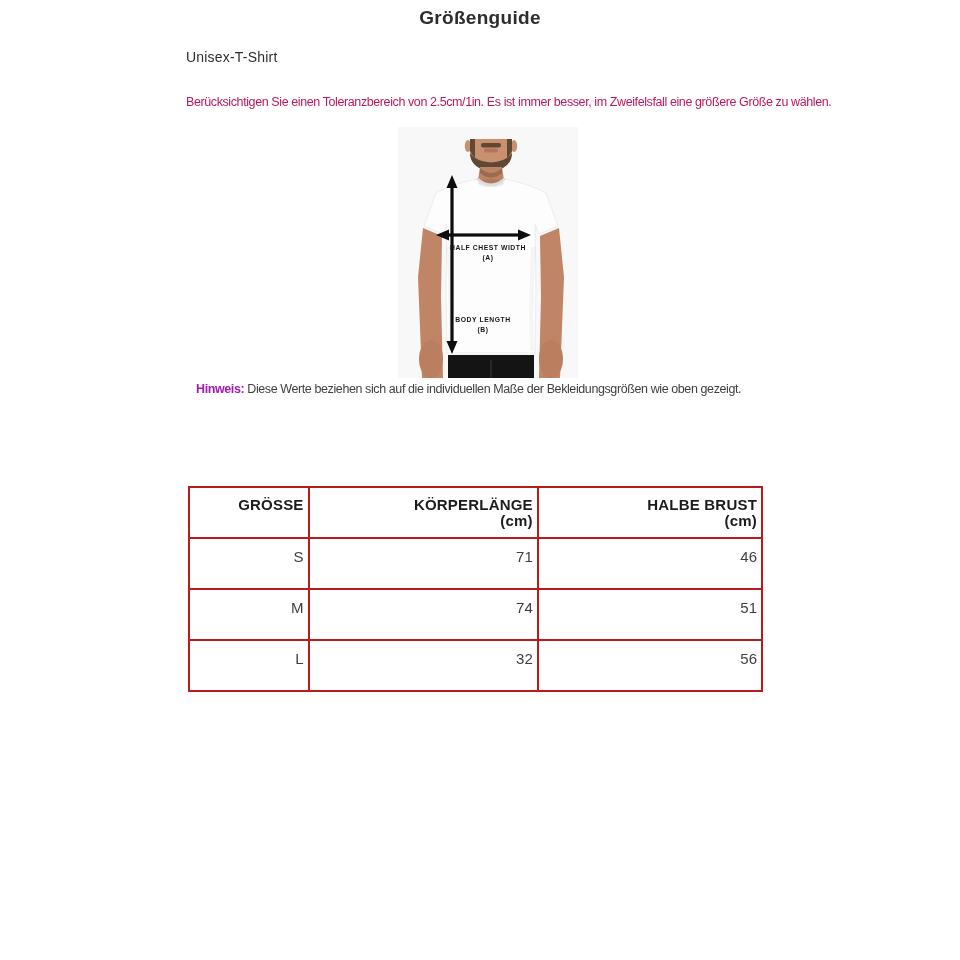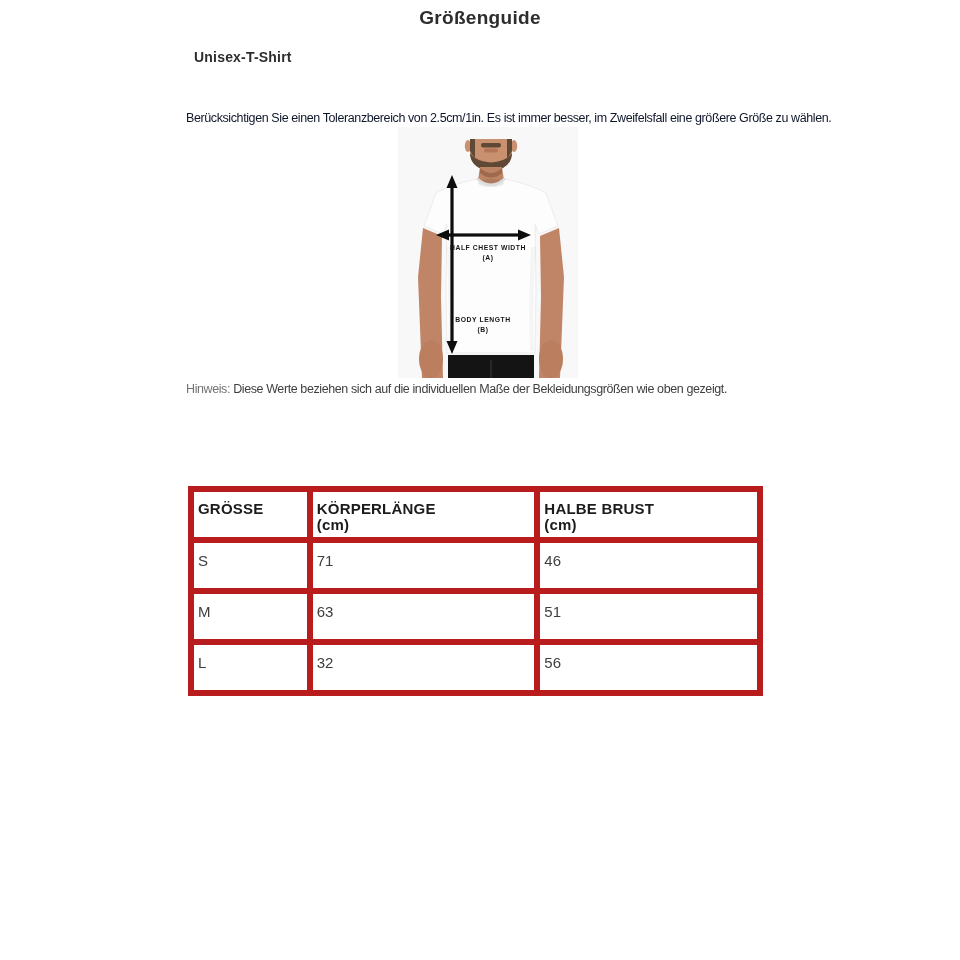--- a/index.html
+++ b/index.html
@@ -6,46 +6,46 @@
   #page {
     position:relative; width:856px; height:960px; background:#ffffff;
     font-family:"Liberation Sans", sans-serif; overflow:hidden;
   }
   .title {
     position:absolute; top:7px; left:0; width:960px; text-align:center;
     font-size:19px; font-weight:bold; color:#2d2d2d; letter-spacing:0.3px;
   }
   .subtitle {
     position:absolute; top:49px; left:186px;
-    font-size:14px; font-weight:bold; color:#2d2d2d; letter-spacing:0.2px;margin-left:8px;
+    font-size:14px; font-weight:normal; color:#2d2d2d; letter-spacing:0.2px;
   }
   .intro {
-    position:absolute; top:110px; left:186px; width:650px;
-    font-size:12.5px; line-height:16.5px; color:#0f172a; letter-spacing:-0.4px;
+    position:absolute; top:94px; left:186px; width:650px;
+    font-size:12.5px; line-height:16.5px; color:#be185d; letter-spacing:-0.4px;
   }
   .photo {
     position:absolute; left:398px; top:127px; width:180px; height:251px;
   }
   .photo svg { display:block; }
   .photo text {
     font-family:"Liberation Sans", sans-serif;
     font-size:6.8px; font-weight:bold; letter-spacing:0.55px; fill:#161616;
   }
   .note {
     position:absolute; top:381px; left:186px; width:720px;
     font-size:12.5px; color:#3f3f3f; letter-spacing:-0.4px; line-height:16px;
   }
-  .note .bold { font-weight:normal; color:#737373; }
+  .note .bold { font-weight:bold; color:#a21caf;margin-left:10px; }
   table.size {
     position:absolute; left:188px; top:486px; width:575px;
     border-collapse:collapse; table-layout:fixed;
   }
   table.size th, table.size td {
-    border:6px solid #b91c1c; box-sizing:border-box;
-    text-align:left; vertical-align:top;
+    border:2px solid #b91c1c; box-sizing:border-box;
+    text-align:right; vertical-align:top;
   }
   table.size th {
     height:51px; padding:9px 4px 0 4px;
     font-size:15px; font-weight:bold; color:#1c1c1c; line-height:16px; letter-spacing:0.2px;
   }
   table.size td {
     height:51px; padding:9px 4px 0 4px;
     font-size:15px; font-weight:normal; color:#3e3e3e; line-height:17px;
   }
   .hdr-line { display:block; }
@@ -138,21 +138,21 @@
       </tr>
     </thead>
     <tbody>
       <tr>
         <td>S</td>
         <td>71</td>
         <td>46</td>
       </tr>
       <tr>
         <td>M</td>
-        <td>63</td>
+        <td>74</td>
         <td>51</td>
       </tr>
       <tr>
         <td>L</td>
         <td>32</td>
         <td>56</td>
       </tr>
     </tbody>
   </table>
 

